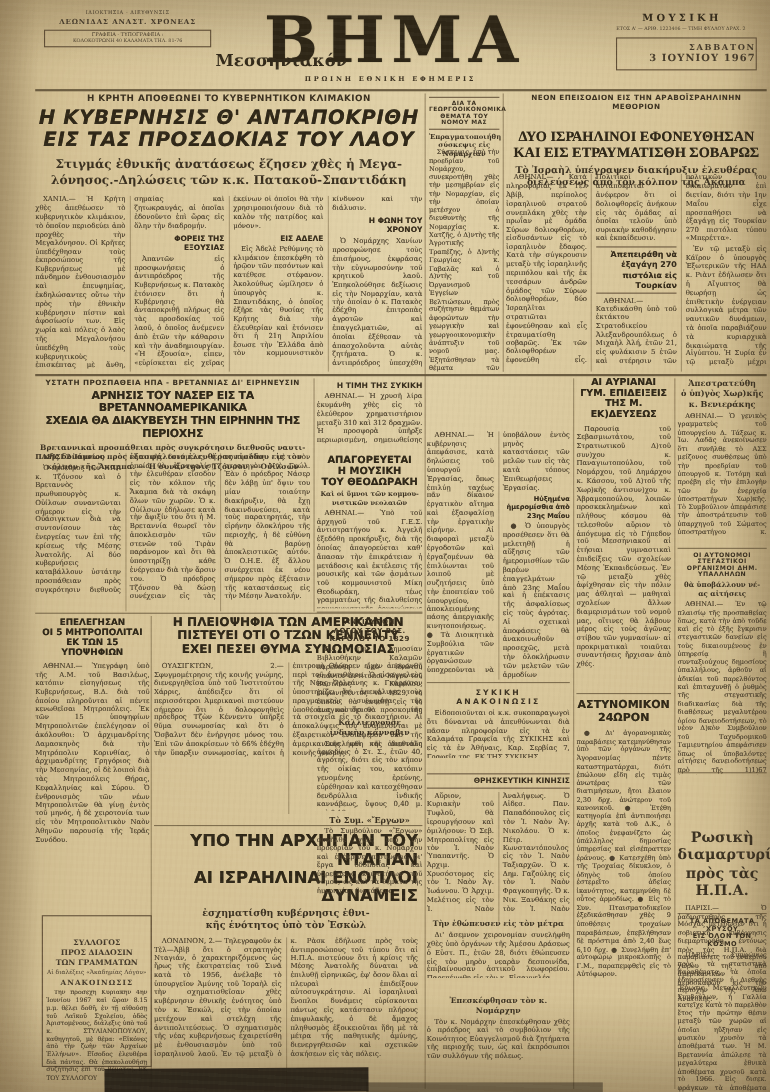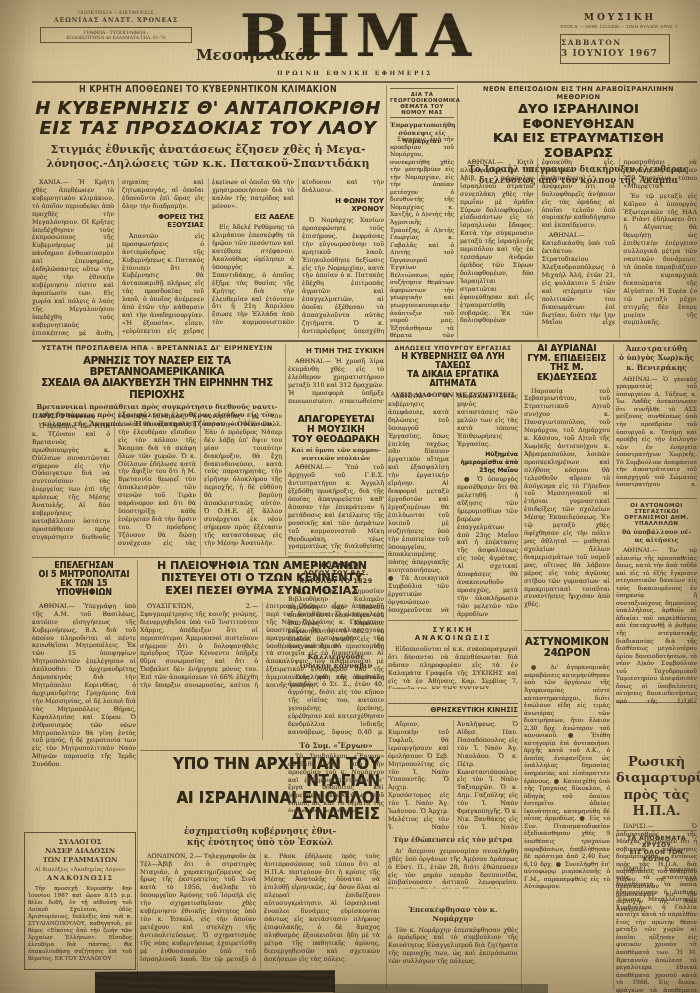--- a/index.html
+++ b/index.html
@@ -51,21 +51,21 @@
     </div>
   </div>
 
   <div class="b" style="left:196px;top:46px;font-size:15px;font-weight:bold;color:#332a1b;">Μεσσηνιακόν</div>
 
   <div class="b" style="left:240px;top:2px;width:230px;text-align:center;font-weight:bold;font-size:58px;letter-spacing:6px;color:#2d2516;text-shadow:0 0 1px rgba(45,37,22,.6);">ΒΗΜΑ</div>
   <div class="b" style="left:240px;top:69px;width:230px;text-align:center;font-size:6px;font-weight:bold;letter-spacing:2.5px;color:#3a3020;">ΠΡΩΙΝΗ ΕΘΝΙΚΗ ΕΦΗΜΕΡΙΣ</div>
 
   <div class="b" style="left:545px;top:12px;width:150px;text-align:center;font-size:9px;font-weight:bold;letter-spacing:3px;color:#332a1b;">ΜΟΥΣΙΚΗ</div>
   <div class="b" style="left:538px;top:24px;width:162px;text-align:center;font-size:4.3px;">ΕΤΟΣ Α' — ΑΡΙΘ. 1223406 — ΤΙΜΗ ΦΥΛΛΟΥ ΔΡΑΧ. 2</div>
-  <div class="b boxed" style="left:560px;top:34px;width:110px;height:30px;text-align:left;padding-top:3px;">
+  <div class="b boxed" style="left:560px;top:34px;width:128px;height:30px;text-align:right;padding-top:3px;">
     <div style="font-size:7.5px;font-weight:bold;letter-spacing:1.5px;">ΣΑΒΒΑΤΟΝ</div>
     <div style="font-size:9px;font-weight:bold;letter-spacing:1px;margin-top:1px;">3 ΙΟΥΝΙΟΥ 1967</div>
   </div>
 
   <div class="hrule2" style="left:32px;top:81px;width:665px;"></div>
 
   <div class="b" style="left:32px;top:85px;width:352px;">
     <div class="kick" style="font-size:8px;">Η ΚΡΗΤΗ ΑΠΟΘΕΩΝΕΙ ΤΟ ΚΥΒΕΡΝΗΤΙΚΟΝ ΚΛΙΜΑΚΙΟΝ</div>
     <div class="hl pre" style="font-size:18px;font-style:italic;letter-spacing:.5px;margin-top:4px;">Η ΚΥΒΕΡΝΗΣΙΣ Θ' ΑΝΤΑΠΟΚΡΙΘΗ
 ΕΙΣ ΤΑΣ ΠΡΟΣΔΟΚΙΑΣ ΤΟΥ ΛΑΟΥ</div>
@@ -86,27 +86,28 @@
     <div class="kick pre mhbox" style="font-size:5.4px;">ΔΙΑ ΤΑ ΓΕΩΡΓΟΟΙΚΟΝΟΜΙΚΑ
 ΘΕΜΑΤΑ ΤΟΥ ΝΟΜΟΥ ΜΑΣ</div>
     <div class="sub" style="font-size:6.2px;margin-top:2px;">Ἐπραγματοποιήθη σύσκεψις εἰς Νομαρχίαν</div>
   </div>
   <div class="b body" style="left:390px;top:135px;width:64px;height:203px;font-size:6px;">
     <p>Σύσκεψις, ὑπὸ τὴν προεδρίαν τοῦ Νομάρχου, συνεκροτήθη χθὲς τὴν μεσημβρίαν εἰς τὴν Νομαρχίαν, εἰς τὴν ὁποίαν μετέσχον ὁ διευθυντὴς τῆς Νομαρχίας κ. Χατζῆς, ὁ Δ)ντὴς τῆς Ἀγροτικῆς Τραπέζης, ὁ Δ)ντὴς Γεωργίας κ. Γαβαλᾶς καὶ ὁ Δ)ντὴς τοῦ Ὀργανισμοῦ Ἐγγείων Βελτιώσεων, πρὸς συζήτησιν θεμάτων ἀφορώντων τὴν γεωργικὴν καὶ γεωργοοικονομικὴν ἀνάπτυξιν τοῦ νομοῦ μας. Ἐξητάσθησαν τὰ θέματα τῶν ἀποζημιώσεων, τῶν καλλιεργητικῶν δανείων καὶ τῆς διαθέσεως τῶν προϊόντων.</p>
   </div>
 
   <div class="b" style="left:460px;top:85px;width:237px;">
     <div class="kick" style="font-size:6.6px;">ΝΕΟΝ ΕΠΕΙΣΟΔΙΟΝ ΕΙΣ ΤΗΝ ΑΡΑΒΟΪΣΡΑΗΛΙΝΗΝ ΜΕΘΟΡΙΟΝ</div>
-    <div class="hl pre" style="font-size:13px;margin-top:1px;">ΔΥΟ ΙΣΡΑΗΛΙΝΟΙ ΕΦΟΝΕΥΘΗΣΑΝ
+    <div class="hl pre" style="font-size:13px;margin-top:16px;font-family:Liberation Serif, serif;">ΔΥΟ ΙΣΡΑΗΛΙΝΟΙ ΕΦΟΝΕΥΘΗΣΑΝ
 ΚΑΙ ΕΙΣ ΕΤΡΑΥΜΑΤΙΣΘΗ ΣΟΒΑΡΩΣ</div>
     <div class="sub pre" style="font-size:8.5px;margin-top:4px;">Τὸ Ἰσραὴλ ὑπέγραψεν διακήρυξιν ἐλευθέρας
 διελεύσεως ἀπὸ τὸν κόλπον τῆς Ἄκαμπα</div>
   </div>
   <div class="b body c3" style="left:460px;top:158px;width:237px;height:180px;">
     <p>ΑΘΗΝΑΙ.— Κατὰ πληροφορίας ἐκ Τὲλ Ἀβίβ, περίπολος ἰσραηλινοῦ στρατοῦ συνεπλάκη χθὲς τὴν πρωΐαν μὲ ὁμάδα Σύρων δολιοφθορέων, εἰσδυσάντων εἰς τὸ ἰσραηλινὸν ἔδαφος. Κατὰ τὴν σύγκρουσιν μεταξὺ τῆς ἰσραηλινῆς περιπόλου καὶ τῆς ἐκ τεσσάρων ἀνδρῶν ὁμάδος τῶν Σύρων δολιοφθορέων, δύο Ἰσραηλῖται στρατιῶται ἐφονεύθησαν καὶ εἷς ἐτραυματίσθη σοβαρῶς. Ἐκ τῶν δολιοφθορέων ἐφονεύθη εἷς. Πολιτικοὶ ἀνταποκριταὶ ἀνέφερον ὅτι οἱ δολιοφθορεῖς ἀνήκουν εἰς τὰς ὁμάδας αἱ ὁποῖαι τελοῦν ὑπὸ συριακὴν καθοδήγησιν καὶ ἐκπαίδευσιν.</p>
+    <div class="mh mhbox" style="font-size:7.2px;">Ἀπεπειράθη νὰ ἐξαγάγη 270 πιστόλια εἰς Τουρκίαν</div>
     <p>ΑΘΗΝΑΙ.— Κατεδικάσθη ὑπὸ τοῦ ἐκτάκτου Στρατοδικείου Ἀλεξανδρουπόλεως ὁ Μιχαὴλ Ἀλή, ἐτῶν 21, εἰς φυλάκισιν 5 ἐτῶν καὶ στέρησιν τῶν πολιτικῶν του δικαιωμάτων ἐπὶ διετίαν, διότι τὴν 1ην Μαΐου εἶχε προσπαθήσει νὰ ἐξαγάγῃ εἰς Τουρκίαν 270 πιστόλια τύπου «Μπερέττα».</p>
     <p>Ἐν τῷ μεταξὺ εἰς Κάϊρον ὁ ὑπουργὸς Ἐξωτερικῶν τῆς ΗΑΔ κ. Ριὰντ ἐδήλωσεν ὅτι ἡ Αἴγυπτος θὰ θεωρήσῃ ὡς ἐπιθετικὴν ἐνέργειαν συλλογικὰ μέτρα τῶν ναυτικῶν δυνάμεων, τὰ ὁποῖα παραβιάζουν τὰ κυριαρχικὰ δικαιώματα τῆς Αἰγύπτου. Ἡ Συρία ἐν τῷ μεταξὺ μέχρι στιγμῆς δὲν ἔκαμε μνείαν τῆς συμπλοκῆς.</p>
   </div>
 
   <div class="hrule2" style="left:32px;top:340px;width:665px;"></div>
 
   <div class="b" style="left:32px;top:344px;width:250px;">
     <div class="kick" style="font-size:6.6px;">ΥΣΤΑΤΗ ΠΡΟΣΠΑΘΕΙΑ ΗΠΑ - ΒΡΕΤΑΝΝΙΑΣ ΔΙ' ΕΙΡΗΝΕΥΣΙΝ</div>
     <div class="hl pre" style="font-size:10px;letter-spacing:-.3px;margin-top:3px;text-align:center;">ΑΡΝΗΣΙΣ ΤΟΥ ΝΑΣΕΡ ΕΙΣ ΤΑ ΒΡΕΤΑΝΝΟΑΜΕΡΙΚΑΝΙΚΑ
 ΣΧΕΔΙΑ ΘΑ ΔΙΑΚΥΒΕΥΣΗ ΤΗΝ ΕΙΡΗΝΗΝ ΤΗΣ ΠΕΡΙΟΧΗΣ</div>
@@ -129,26 +130,20 @@
     <div class="hl pre" style="font-size:9px;">ΑΠΑΓΟΡΕΥΕΤΑΙ
 Η ΜΟΥΣΙΚΗ
 ΤΟΥ ΘΕΟΔΩΡΑΚΗ</div>
     <div class="sub pre" style="font-size:6px;margin-top:2px;">Καὶ οἱ ὕμνοι τῶν κομμου-
 νιστικῶν νεολαιῶν</div>
     <div class="body" style="height:90px;margin-top:2px;">
         <p>ΑΘΗΝΑΙ.— Ὑπὸ τοῦ ἀρχηγοῦ τοῦ Γ.Ε.Σ. ἀντιστρατήγου κ. Ἀγγελῆ ἐξεδόθη προκήρυξις, διὰ τῆς ὁποίας ἀπαγορεύεται καθ' ἅπασαν τὴν ἐπικράτειαν ἡ μετάδοσις καὶ ἐκτέλεσις τῆς μουσικῆς καὶ τῶν ᾀσμάτων τοῦ κομμουνιστοῦ Μίκη Θεοδωράκη, τέως γραμματέως τῆς διαλυθείσης κομμουνιστικῆς ὀργανώσεως νεολαίας «Λαμπράκη», τὰ ὁποῖα ἀποτελοῦν καὶ μέσον συνδέσεως μεταξὺ τῶν κομμουνιστῶν. Διὰ τῆς αὐτῆς προκηρύξεως ἀπαγορεύονται οἱ ὕμνοι τῶν κομματικῶν νεολαιῶν, αἱ ὁποῖαι διελύθησαν, ὡς ἀντιβαίνουσαι πρὸς τὰς ἐθνικὰς παραδόσεις. Οἱ παραβάται θὰ παραπέμπωνται εἰς τὰ ἔκτακτα Στρατοδικεῖα.</p>
       </div>
   </div>
 
-  <div class="b" style="left:388px;top:344px;width:130px;">
-    <div class="kick" style="font-size:6px;">ΔΗΛΩΣΕΙΣ ΥΠΟΥΡΓΟΥ ΕΡΓΑΣΙΑΣ</div>
-    <div class="hl pre" style="font-size:8px;margin-top:2px;">Η ΚΥΒΕΡΝΗΣΙΣ ΘΑ ΛΥΗ ΤΑΧΕΩΣ
-ΤΑ ΔΙΚΑΙΑ ΕΡΓΑΤΙΚΑ ΑΙΤΗΜΑΤΑ</div>
-    <div class="sub" style="font-size:6.2px;margin-top:2px;">ΛΥΣΙΣ ΔΙΑΦΟΡΩΝ ΜΕ ΣΥΖΗΤΗΣΕΙΣ</div>
-  </div>
   <div class="b body c2" style="left:388px;top:392px;width:130px;height:226px;">
     <p>ΑΘΗΝΑΙ.— Ἡ κυβέρνησις ἀπεφάσισε, κατὰ δηλώσεις τοῦ ὑπουργοῦ Ἐργασίας, ὅπως ἐπιλύῃ ταχέως πᾶν δίκαιον ἐργατικὸν αἴτημα καὶ ἐξασφαλίσῃ τὴν ἐργατικὴν εἰρήνην. Αἱ διαφοραὶ μεταξὺ ἐργοδοτῶν καὶ ἐργαζομένων θὰ ἐπιλύωνται τοῦ λοιποῦ μὲ συζητήσεις ὑπὸ τὴν ἐποπτείαν τοῦ ὑπουργείου, ἀποκλειομένης πάσης ἀπεργιακῆς κινητοποιήσεως. ● Τὰ Διοικητικὰ Συμβούλια τῶν ἐργατικῶν ὀργανώσεων ὑποχρεοῦνται νὰ ὑποβάλουν ἐντὸς μηνὸς καταστάσεις τῶν μελῶν των εἰς τὰς κατὰ τόπους Ἐπιθεωρήσεις Ἐργασίας.</p>
     <div class="mh" style="font-size:6px;">Ηὐξημένα ἡμερομίσθια ἀπὸ 23ης Μαΐου</div>
     <p>● Ὁ ὑπουργὸς προσέθεσεν ὅτι θὰ μελετηθῇ ἡ αὔξησις τῶν ἡμερομισθίων τῶν βαρέων ἐπαγγελμάτων ἀπὸ 23ης Μαΐου καὶ ἡ ἐπέκτασις τῆς ἀσφαλίσεως εἰς τοὺς ἀγρότας. Αἱ σχετικαὶ ἀποφάσεις θὰ ἀνακοινωθοῦν προσεχῶς, μετὰ τὴν ὁλοκλήρωσιν τῶν μελετῶν τῶν ἁρμοδίων ὑπηρεσιῶν. Οἱ παραβάται τῶν ἀνωτέρω θὰ παραπέμπωνται εἰς τὰ ἔκτακτα Στρατοδικεῖα.</p>
   </div>
 
   <div class="b" style="left:524px;top:344px;width:86px;">
     <div class="hl pre" style="font-size:8.6px;">ΑΙ ΑΥΡΙΑΝΑΙ
 ΓΥΜ. ΕΠΙΔΕΙΞΕΙΣ
 ΤΗΣ Μ. ΕΚ)ΔΕΥΣΕΩΣ</div>
@@ -194,23 +189,23 @@
 
   <div class="hrule" style="left:32px;top:557px;width:352px;"></div>
   <div class="b" style="left:32px;top:562px;width:104px;">
     <div class="hl pre" style="font-size:8px;">ΕΠΕΛΕΓΗΣΑΝ
 ΟΙ 5 ΜΗΤΡΟΠΟΛΙΤΑΙ
 ΕΚ ΤΩΝ 15 ΥΠΟΨΗΦΙΩΝ</div>
     <div class="body" style="height:228px;margin-top:4px;">
         <p>ΑΘΗΝΑΙ.— Ὑπεγράφη ὑπὸ τῆς Α.Μ. τοῦ Βασιλέως, κατόπιν εἰσηγήσεως τῆς Κυβερνήσεως, Β.Δ. διὰ τοῦ ὁποίου πληροῦνται αἱ πέντε κενωθεῖσαι Μητροπόλεις. Ἐκ τῶν 15 ὑποψηφίων Μητροπολιτῶν ἐπελέγησαν οἱ ἀκόλουθοι: Ὁ ἀρχιμανδρίτης Δαμασκηνὸς διὰ τὴν Μητρόπολιν Κορινθίας, ὁ ἀρχιμανδρίτης Γρηγόριος διὰ τὴν Μεσσηνίας, οἱ δὲ λοιποὶ διὰ τὰς Μητροπόλεις Θήρας, Κεφαλληνίας καὶ Σύρου. Ὁ ἐνθρονισμὸς τῶν νέων Μητροπολιτῶν θὰ γίνῃ ἐντὸς τοῦ μηνός, ἡ δὲ χειροτονία των εἰς τὸν Μητροπολιτικὸν Ναὸν Ἀθηνῶν παρουσίᾳ τῆς Ἱερᾶς Συνόδου.</p>
       </div>
   </div>
-  <div class="b boxed" style="left:24px;top:832px;width:112px;height:138px;padding:4px 3px;text-align:center;">
+  <div class="b boxed" style="left:38px;top:832px;width:100px;height:138px;padding:19px 3px;text-align:center;">
     <div style="font-size:7px;font-weight:bold;">ΣΥΛΛΟΓΟΣ</div>
-    <div style="font-size:7px;font-weight:bold;">ΝΑΣΕΡ ΔΙΑΔΟΣΙΝ</div>
+    <div style="font-size:7px;font-weight:bold;">ΠΡΟΣ ΔΙΑΔΟΣΙΝ</div>
     <div style="font-size:7px;font-weight:bold;">ΤΩΝ ΓΡΑΜΜΑΤΩΝ</div>
     <div style="font-size:5.4px;margin-top:2px;">Αἱ διαλέξεις «Ἀκαδημίας Λόγου»</div>
     <div style="font-size:6.6px;font-weight:bold;margin-top:2px;letter-spacing:1px;">ΑΝΑΚΟΙΝΩΣΙΣ</div>
     <div class="body" style="height:84px;margin-top:3px;font-size:5.6px;text-align:justify;">
         <p>Τὴν προσεχῆ Κυριακὴν 4ην Ἰουνίου 1967 καὶ ὥραν 8.15 μ.μ. θέλει δοθῆ, ἐν τῇ αἰθούσῃ τοῦ Λαϊκοῦ Σχολείου, ὁδὸς Ἀριστομένους, διάλεξις ὑπὸ τοῦ κ. ΣΤΥΛΙΑΝΟΠΟΥΛΟΥ, καθηγητοῦ, μὲ θέμα: «Εἰκόνες ἀπὸ τὴν ζωὴν τῶν Ἀρχαίων Ἑλλήνων». Εἴσοδος ἐλευθέρα διὰ πάντας. Θὰ ἐπακολουθήσῃ συζήτησις ἐπὶ τοῦ θέματος. ΕΚ ΤΟΥ ΣΥΛΛΟΓΟΥ</p>
       </div>
   </div>
 
   <div class="b" style="left:140px;top:560px;width:244px;">
     <div class="hl pre" style="font-size:11px;">Η ΠΛΕΙΟΨΗΦΙΑ ΤΩΝ ΑΜΕΡΙΚΑΝΩΝ

